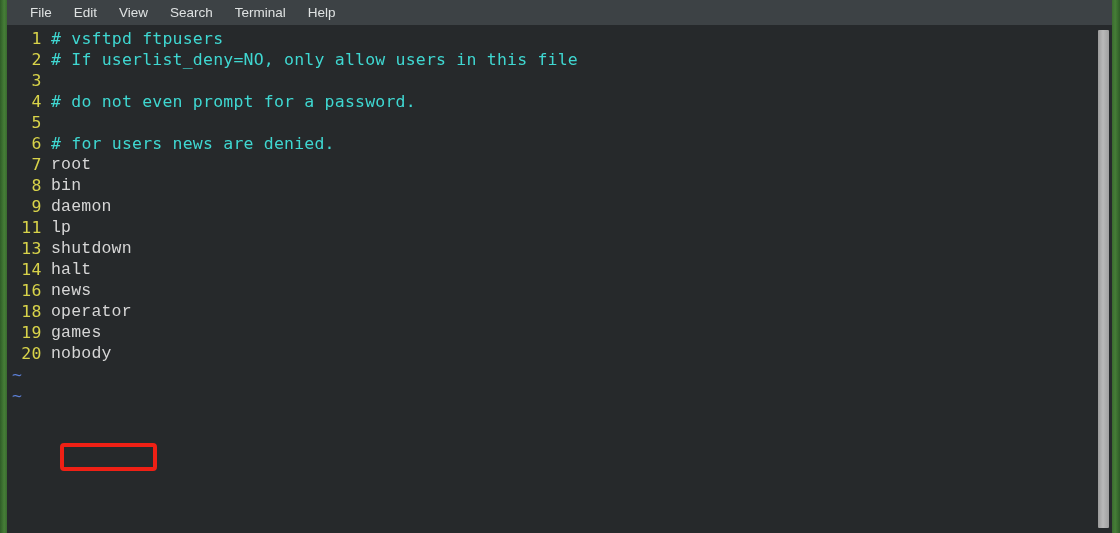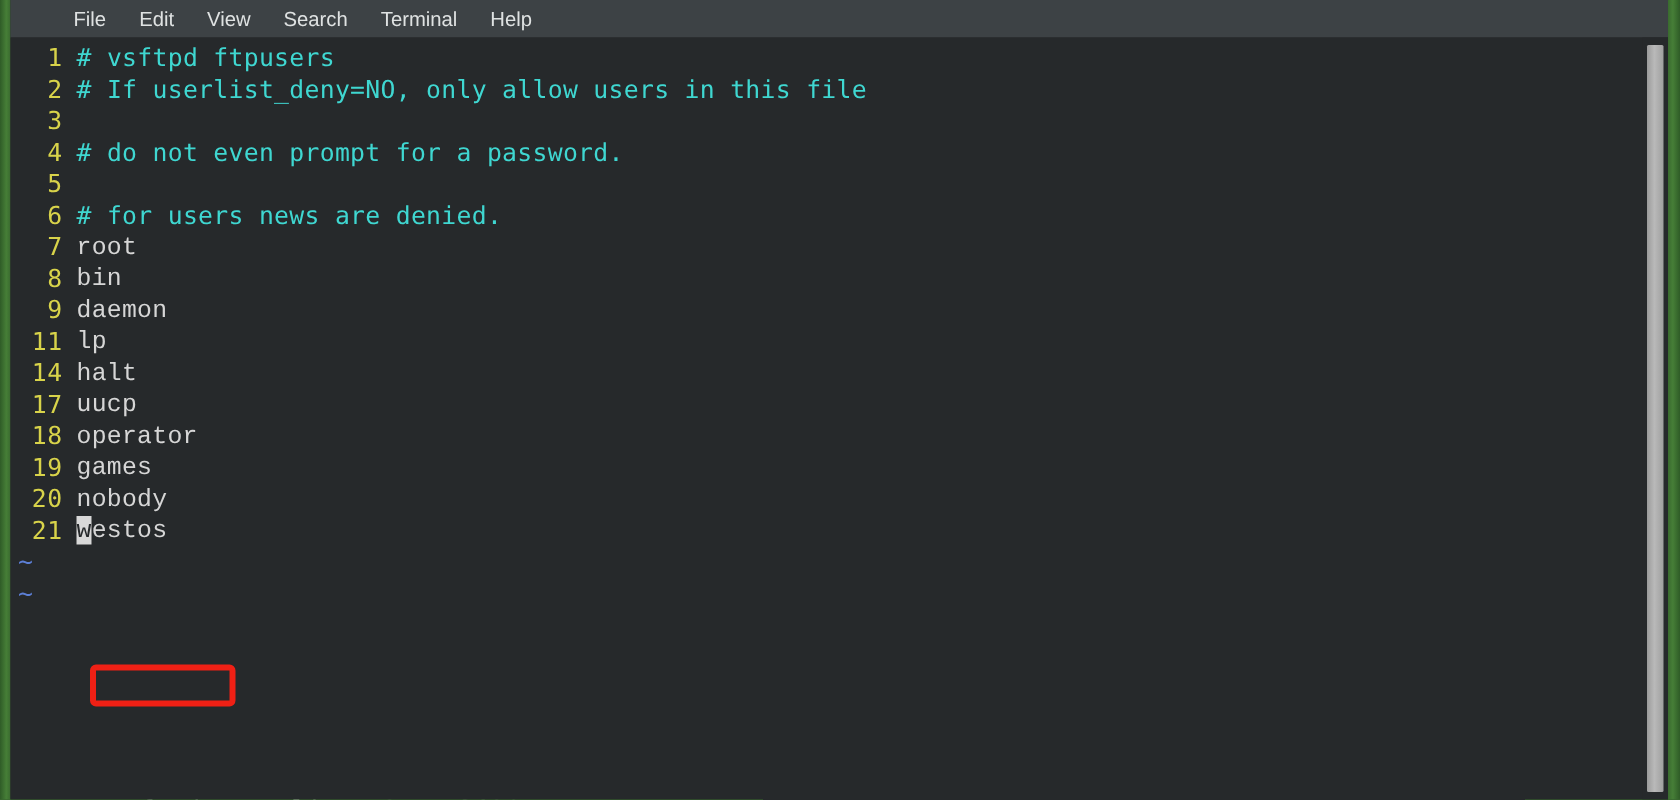--- a/index.html
+++ b/index.html
@@ -49,21 +49,21 @@
     position: absolute;
     left: 0; top: 0;
     width: 1105px;
     height: 25px;
     background: #3d4245;
     font-family: "Liberation Sans", sans-serif;
     font-size: 13.5px;
     color: #d9dcdc;
     display: flex;
     align-items: center;
-    padding-left: 31px;
+    padding-left: 12px;
     box-sizing: border-box;
   }
   .menu-item {
     padding: 2px 11px;
     color: #dfe2e2;
     white-space: nowrap;
     cursor: default;
   }
 
   
@@ -216,44 +216,44 @@
         </div>
         <div class="row">
           <span class="lineno">9</span>
           <span class="ltext c-plain">daemon</span>
         </div>
         <div class="row">
           <span class="lineno">11</span>
           <span class="ltext c-plain">lp</span>
         </div>
         <div class="row">
+          <span class="lineno">13</span>
+          <span class="ltext c-plain">shutdown</span>
+        </div>
+        <div class="row">
           <span class="lineno">14</span>
           <span class="ltext c-plain">halt</span>
         </div>
         <div class="row">
-          <span class="lineno">17</span>
-          <span class="ltext c-plain">uucp</span>
+          <span class="lineno">16</span>
+          <span class="ltext c-plain">news</span>
         </div>
         <div class="row">
           <span class="lineno">18</span>
           <span class="ltext c-plain">operator</span>
         </div>
         <div class="row">
           <span class="lineno">19</span>
           <span class="ltext c-plain">games</span>
         </div>
         <div class="row">
           <span class="lineno">20</span>
           <span class="ltext c-plain">nobody</span>
         </div>
 
-        <div class="row">
-          <span class="lineno">21</span>
-          <span class="ltext c-plain"><span class="cursor-cell">w</span><span>estos</span></span>
-        </div>
 
         <div class="row">
           <span class="ltext c-tilde">~</span>
         </div>
         <div class="row">
           <span class="ltext c-tilde">~</span>
         </div>
 
       </div>
 

